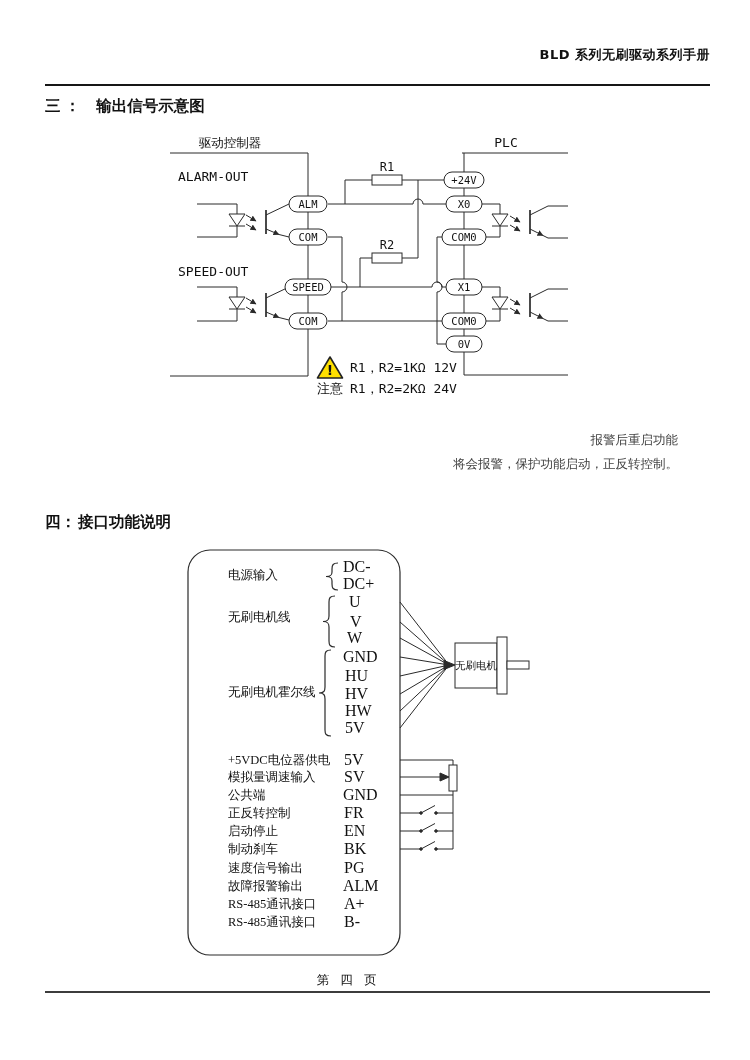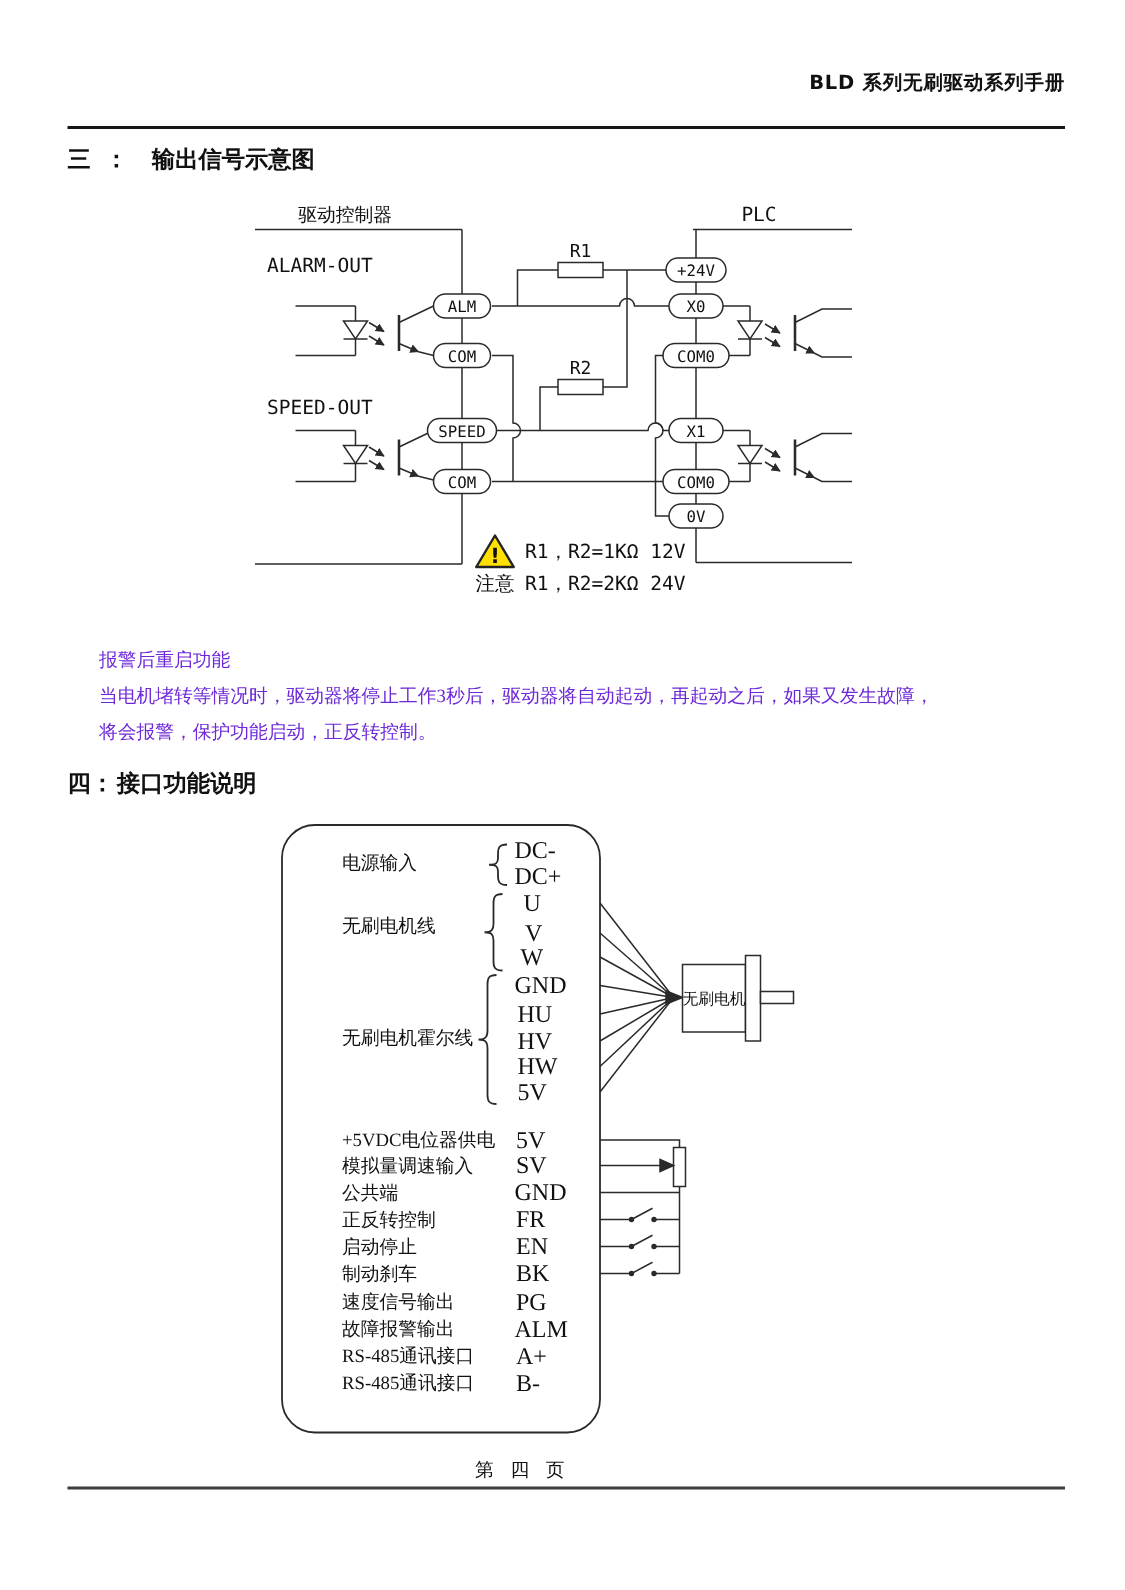--- a/index.html
+++ b/index.html
@@ -2,25 +2,25 @@
 <html><head>
 <meta charset="utf-8">
 <style>
   html,body{margin:0;padding:0;background:#fff;}
   .page{position:relative;width:750px;height:1060px;background:#ffffff;overflow:hidden;
         font-family:"DejaVu Sans","Liberation Sans",sans-serif;color:#111;}
   .hdr-title{position:absolute;top:46px;right:40px;font-size:13px;font-weight:600;
              letter-spacing:.5px;font-family:"DejaVu Sans","Liberation Sans",sans-serif;}
   .hdr-rule{position:absolute;top:84px;left:45px;width:665px;height:2px;background:#161616;}
   .sec-h{position:absolute;left:45px;font-size:15.5px;font-weight:bold;
-         font-family:Liberation Mono, monospace;}
+         font-family:Liberation Sans, sans-serif;}
   .sec-h .num{margin-right:16px;}
   .sec-h.s4 .num{margin-right:2px;}
-  .para{position:absolute;left:66px;top:428px;width:600px;font-size:12.5px;line-height:24px;
-        font-family:"Liberation Serif","DejaVu Serif",serif;color:#6d28d9;}
+  .para{position:absolute;left:78px;top:428px;width:600px;font-size:12.5px;line-height:24px;
+        font-family:"Liberation Serif","DejaVu Serif",serif;color:#404040;text-align:right;}
   .ftr-text{position:absolute;top:972px;left:0;width:697px;text-align:center;font-size:12.5px;
             letter-spacing:4px;font-family:"Liberation Serif","DejaVu Serif",serif;}
   .ftr-rule{position:absolute;top:991px;left:45px;width:665px;height:2px;background:#3c3c3c;}
   svg{position:absolute;}
   svg text{fill:#111;}
   .mono{font-family:"DejaVu Sans Mono","Liberation Mono",monospace;}
   .serif{font-family:"Liberation Serif","DejaVu Serif",serif;}
   .wire{stroke:#2a2a2a;stroke-width:1;fill:none;}
   .wire2{stroke:#2a2a2a;stroke-width:1.2;fill:none;}
   .boxr{fill:#ffffff;stroke:#2a2a2a;stroke-width:1;}
@@ -162,21 +162,20 @@
       <polygon points="290,227 302.5,248 277.5,248" fill="#FFE000" stroke="#222" stroke-width="1.6" stroke-linejoin="round"></polygon>
       <text x="290" y="245" font-size="14" font-weight="bold" text-anchor="middle">!</text>
       <text class="serif" x="290" y="263" font-size="13" text-anchor="middle">注意</text>
       <text class="mono" x="310" y="242" font-size="13">R1，R2=1KΩ  12V</text>
       <text class="mono" x="310" y="263" font-size="13">R1，R2=2KΩ  24V</text>
     </g>
   </svg>
 
   <div class="para">
     <div>报警后重启功能</div>
-    <div>当电机堵转等情况时，驱动器将停止工作3秒后，驱动器将自动起动，再起动之后，如果又发生故障，</div>
     <div>将会报警，保护功能启动，正反转控制。</div>
   </div>
 
   <div class="sec-h s4" style="top:512px;">
     <span class="num">四：</span><span>接口功能说明</span>
   </div>
 
   <svg style="left:180px;top:540px;" width="420" height="420" viewBox="0 0 420 420">
 
     <rect x="8" y="10" width="212" height="405" rx="22" fill="none" stroke="#2a2a2a" stroke-width="1.2"></rect>

